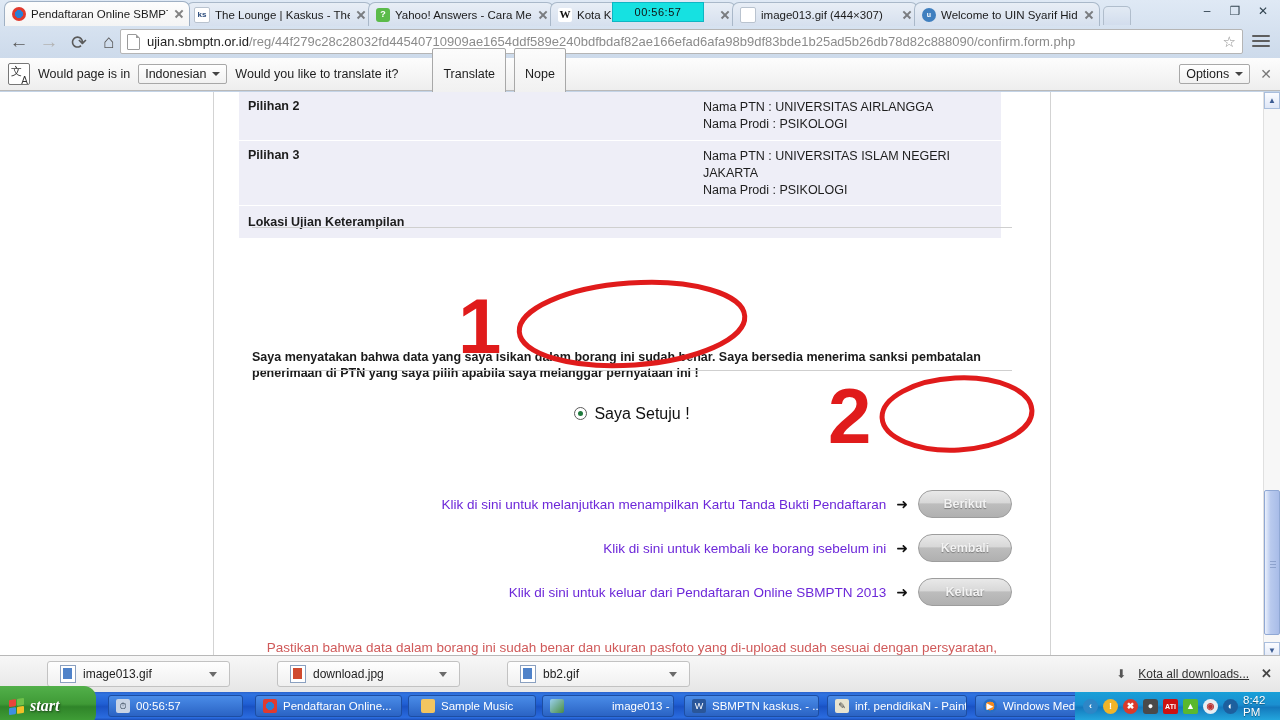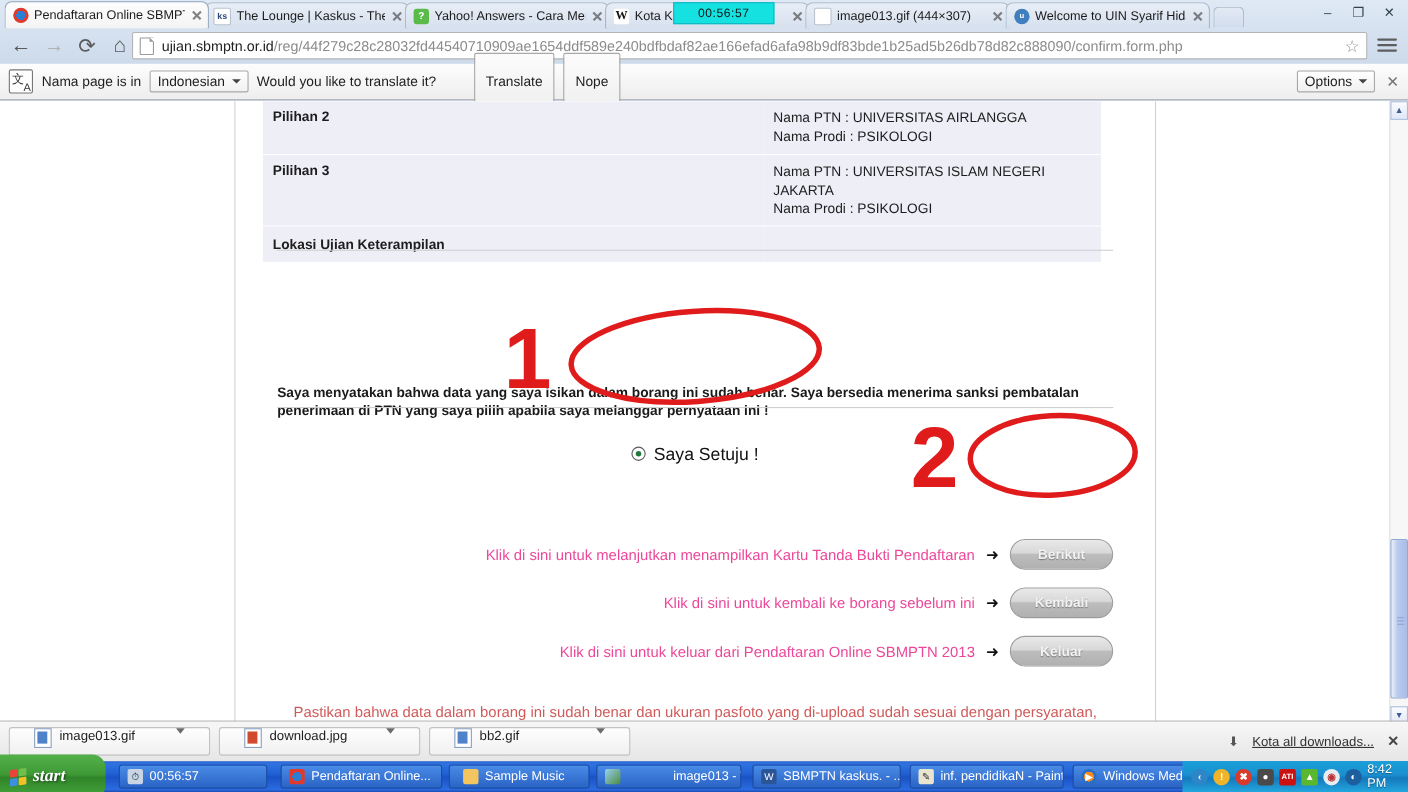--- a/index.html
+++ b/index.html
@@ -139,21 +139,21 @@
   .radio{
     display:inline-block;width:11px;height:11px;border:1px solid #5b5b5b;border-radius:50%;
     background:#fff;position:relative;vertical-align:-1px;margin-right:7px;
   }
   .radio:after{content:"";position:absolute;left:2.5px;top:2.5px;width:5px;height:5px;border-radius:50%;background:#1f7a3c;}
 
   .hr{position:absolute;left:252px;width:760px;height:1px;background:#cfcfcf;}
 
   .actions{position:absolute;left:252px;top:398px;width:760px;}
   .arow{display:flex;align-items:center;justify-content:flex-end;gap:10px;margin-bottom:16px;}
-  .atext{font-size:13.5px;color:#ec4899;}
+  .atext{font-size:13.5px;color:#6d28d9;}
   .arrow{font-size:14px;color:#111;}
   .gbtn{
     width:94px;height:28px;border-radius:14px;
     background:linear-gradient(to bottom,#e9e9e9 0%,#d8d8d8 45%,#bdbdbd 50%,#b0b0b0 100%);
     border:1px solid #9d9d9d;
     display:flex;align-items:center;justify-content:center;
     font-size:12.5px;font-weight:bold;color:#f2f2f2;
     text-shadow:0 1px 1px rgba(0,0,0,.35);
     box-sizing:border-box;
   }
@@ -184,22 +184,22 @@
   
   .dlbar{
     position:absolute;left:0;top:655px;width:1280px;height:37px;
     background:linear-gradient(to bottom,#f7f7f7,#e6e6e6);
     border-top:1px solid #b8b8b8;
     display:flex;align-items:center;padding:0 8px;gap:8px;box-sizing:border-box;
   }
   .dlitem{
     width:183px;height:26px;background:linear-gradient(to bottom,#fefefe,#f0f0f0);
     border:1px solid #c2c2c2;border-radius:3px;
-    display:flex;padding:0 22px;box-sizing:border-box;gap:7px;
-    font-size:12px;color:#222;
+    display:flex;align-items:center;padding:0 12px;box-sizing:border-box;gap:7px;
+    font-size:12px;color:#222;margin-left:39px;
   }
   .dlicon{width:14px;height:16px;background:#fff;border:1px solid #8aa0c0;flex:none;position:relative;}
   .dlicon:after{content:"";position:absolute;left:2px;top:2px;width:9px;height:11px;background:#4f82c9;}
   .dlicon.jpg:after{background:#d04a2f;}
   .dlname{flex:1;white-space:nowrap;overflow:hidden;}
   .dlcaret{width:0;height:0;border-left:4px solid transparent;border-right:4px solid transparent;
            border-top:5px solid #6b6b6b;flex:none;}
   .dlright{position:absolute;right:8px;top:10px;display:flex;align-items:center;gap:12px;font-size:12px;}
   .dlright .lnk{text-decoration:underline;color:#333;}
   .dl-dlicon{color:#555;font-size:12px;}
@@ -308,21 +308,21 @@
           <i></i>
           <i></i>
         </div>
     </div>
 
     <div class="infobar">
       <span class="tr-icon">
           <span class="g1">文</span>
           <span class="g2">A</span>
         </span>
-      <span>Nama page is in</span>
+      <span>Would page is in</span>
       <span class="sel">
         <span>Indonesian</span>
         <span class="caret"></span>
       </span>
       <span>Would you like to translate it?</span>
       <span class="ibtn" style="margin-left:26px;">Translate</span>
       <span class="ibtn">Nope</span>
 
       <span class="ib-right">
         <span class="sel">

